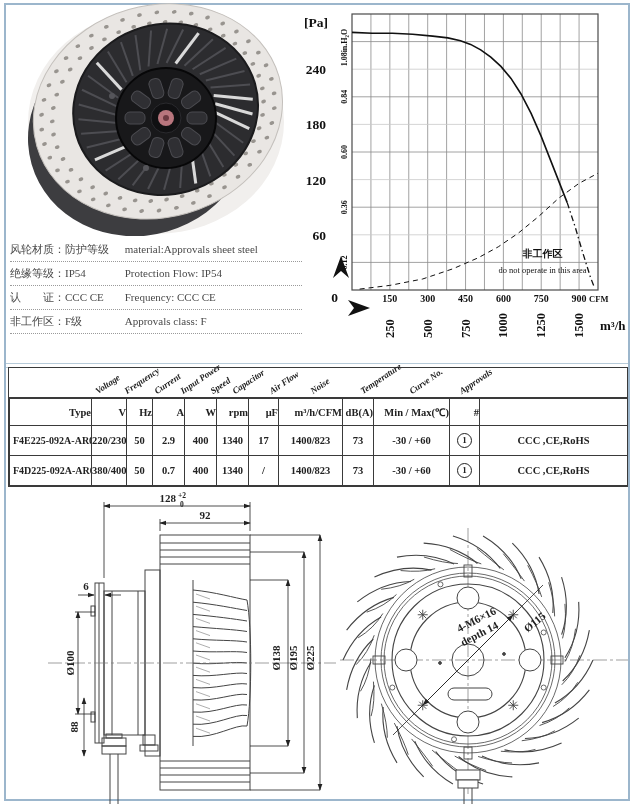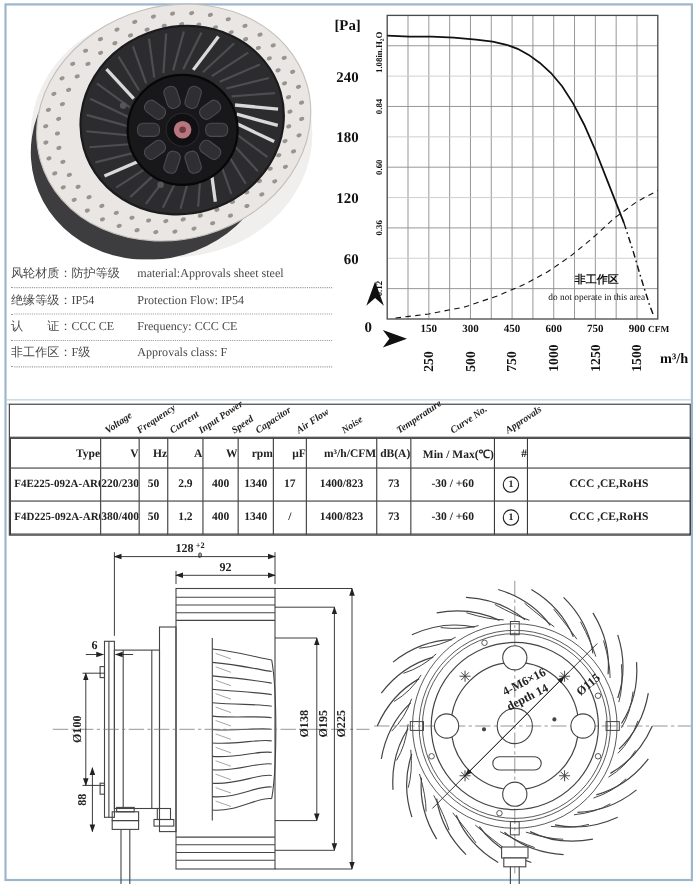--- a/index.html
+++ b/index.html
@@ -315,21 +315,21 @@
         <td>1400/823</td>
         <td>73</td>
         <td>-30 / +60</td>
         <td><span class="circle-num">1</span></td>
         <td>CCC ,CE,RoHS</td>
       </tr>
       <tr class="d">
         <td class="type-cell">F4D225-092A-AR00</td>
         <td>380/400</td>
         <td>50</td>
-        <td>1.2</td>
+        <td>0.7</td>
         <td>400</td>
         <td>1340</td>
         <td>/</td>
         <td>1400/823</td>
         <td>73</td>
         <td>-30 / +60</td>
         <td><span class="circle-num">1</span></td>
         <td>CCC ,CE,RoHS</td>
       </tr>
     </tbody>

